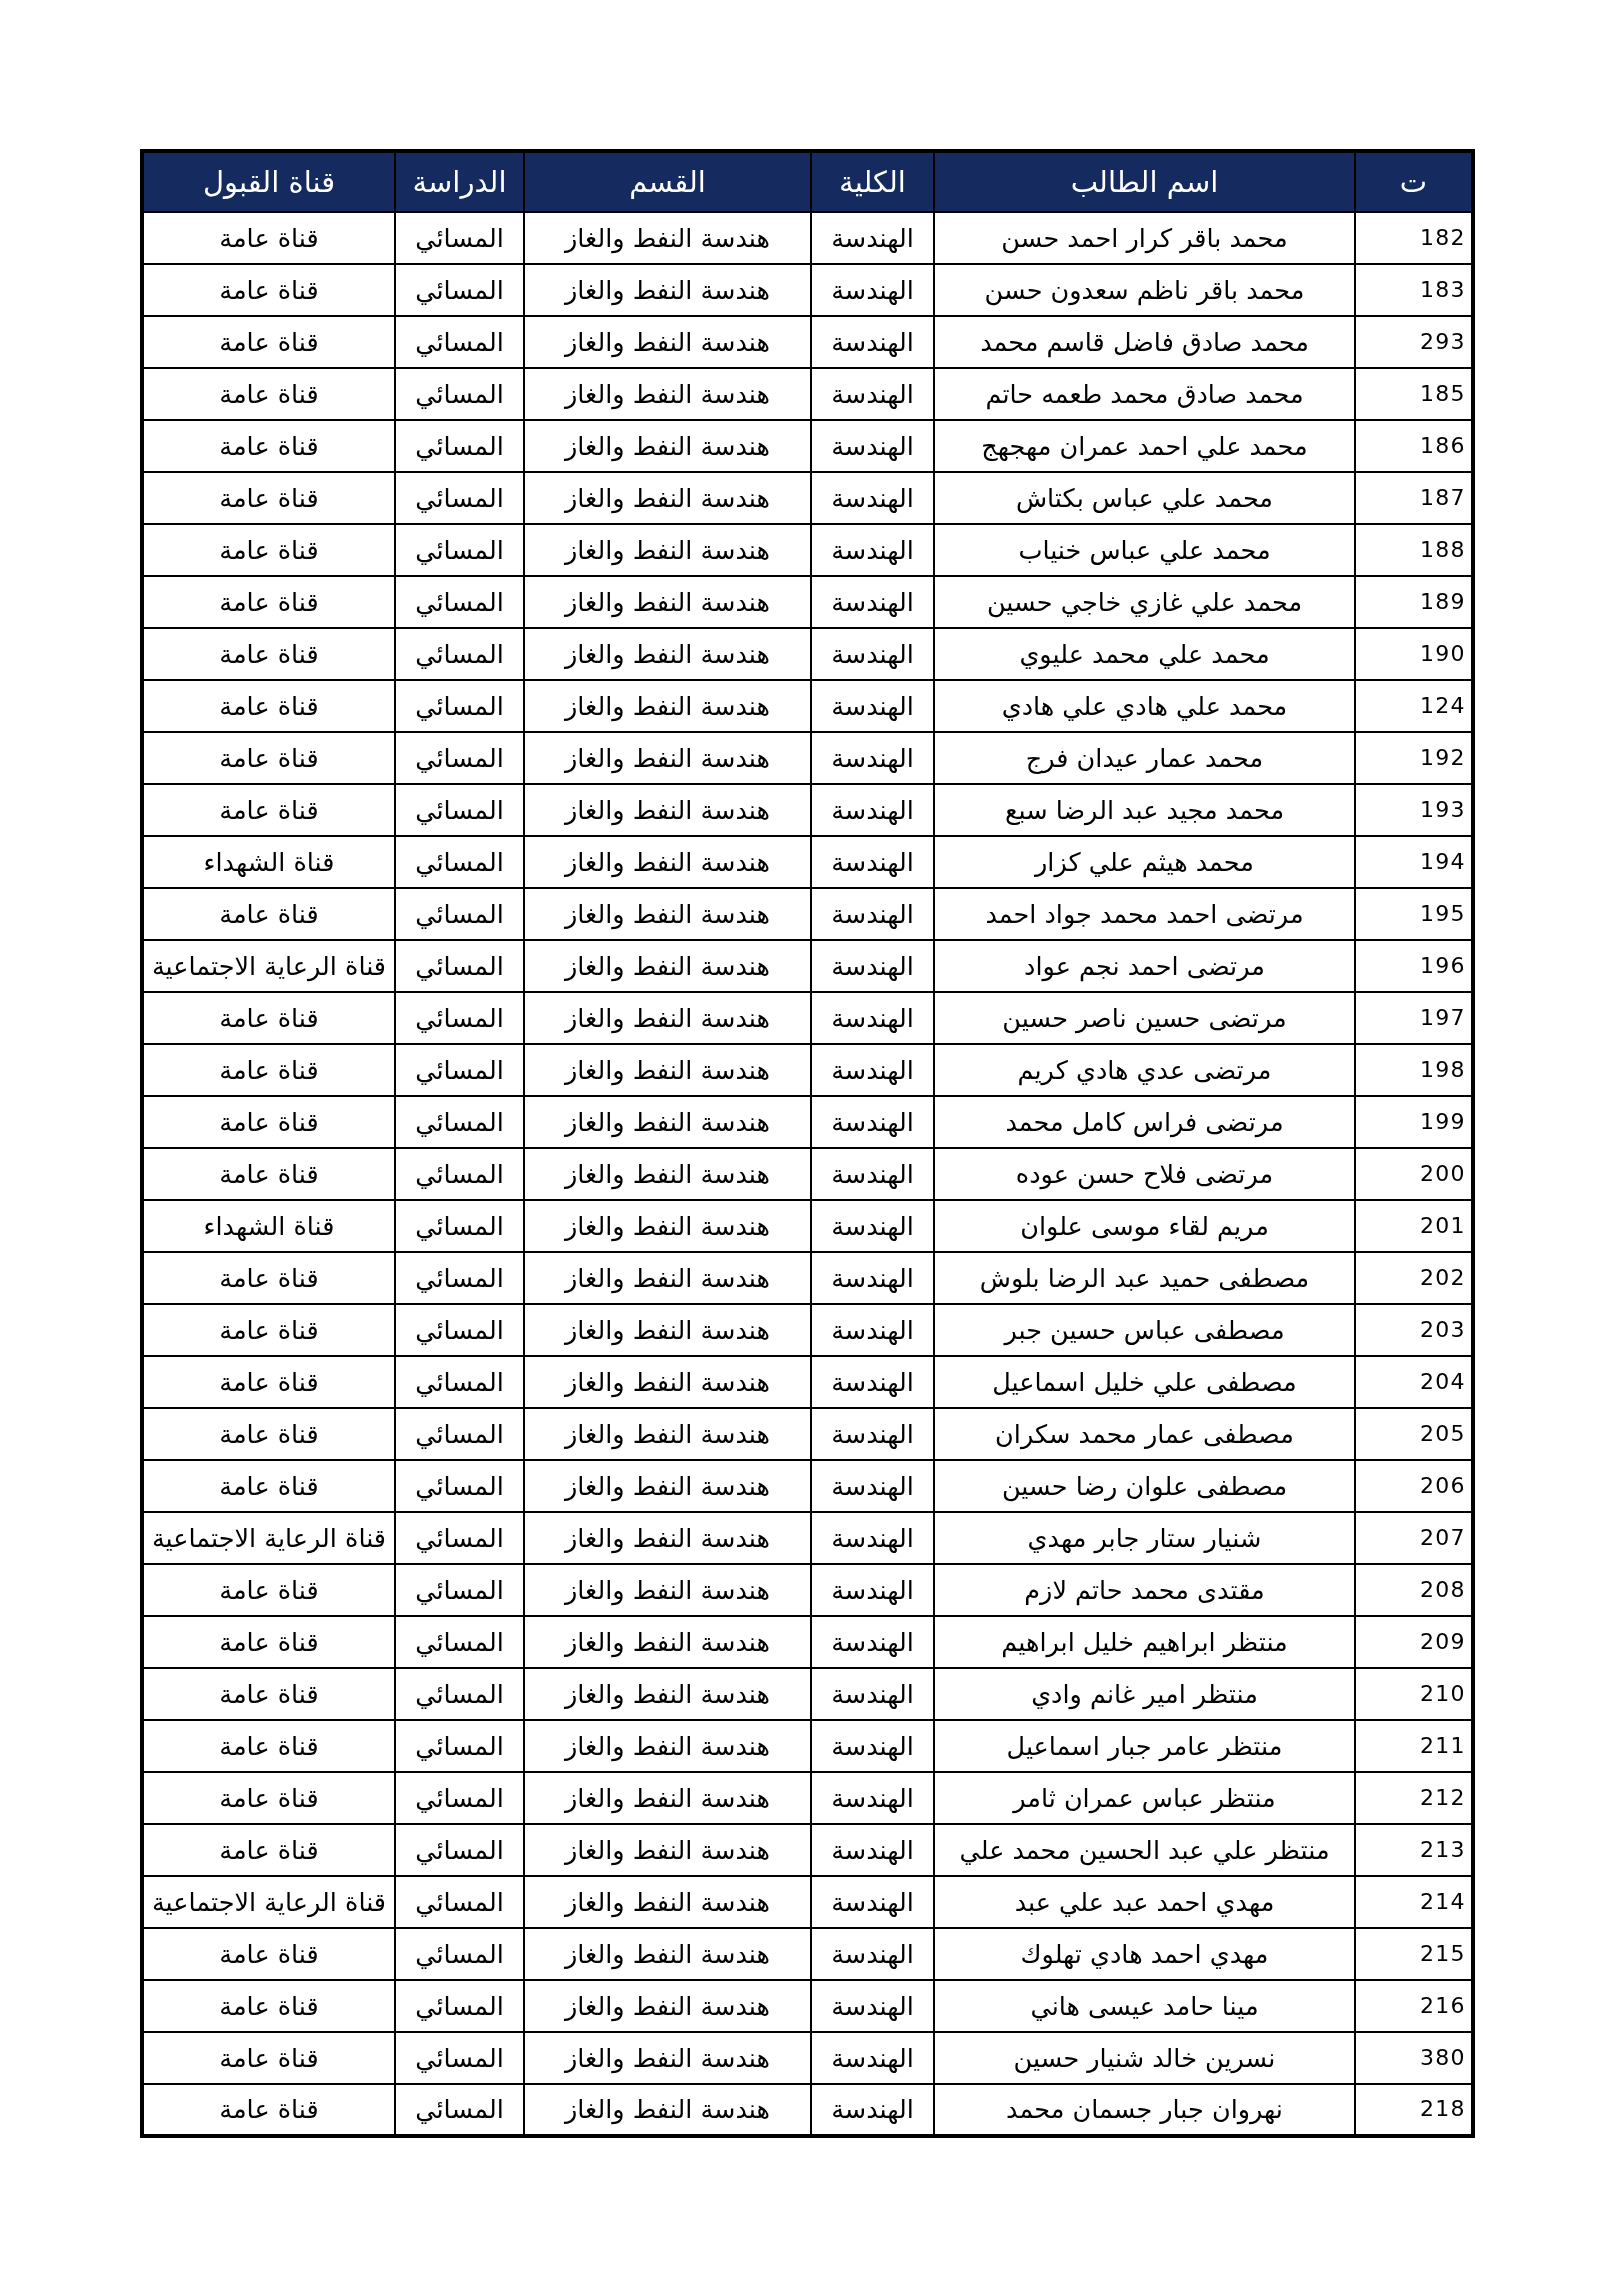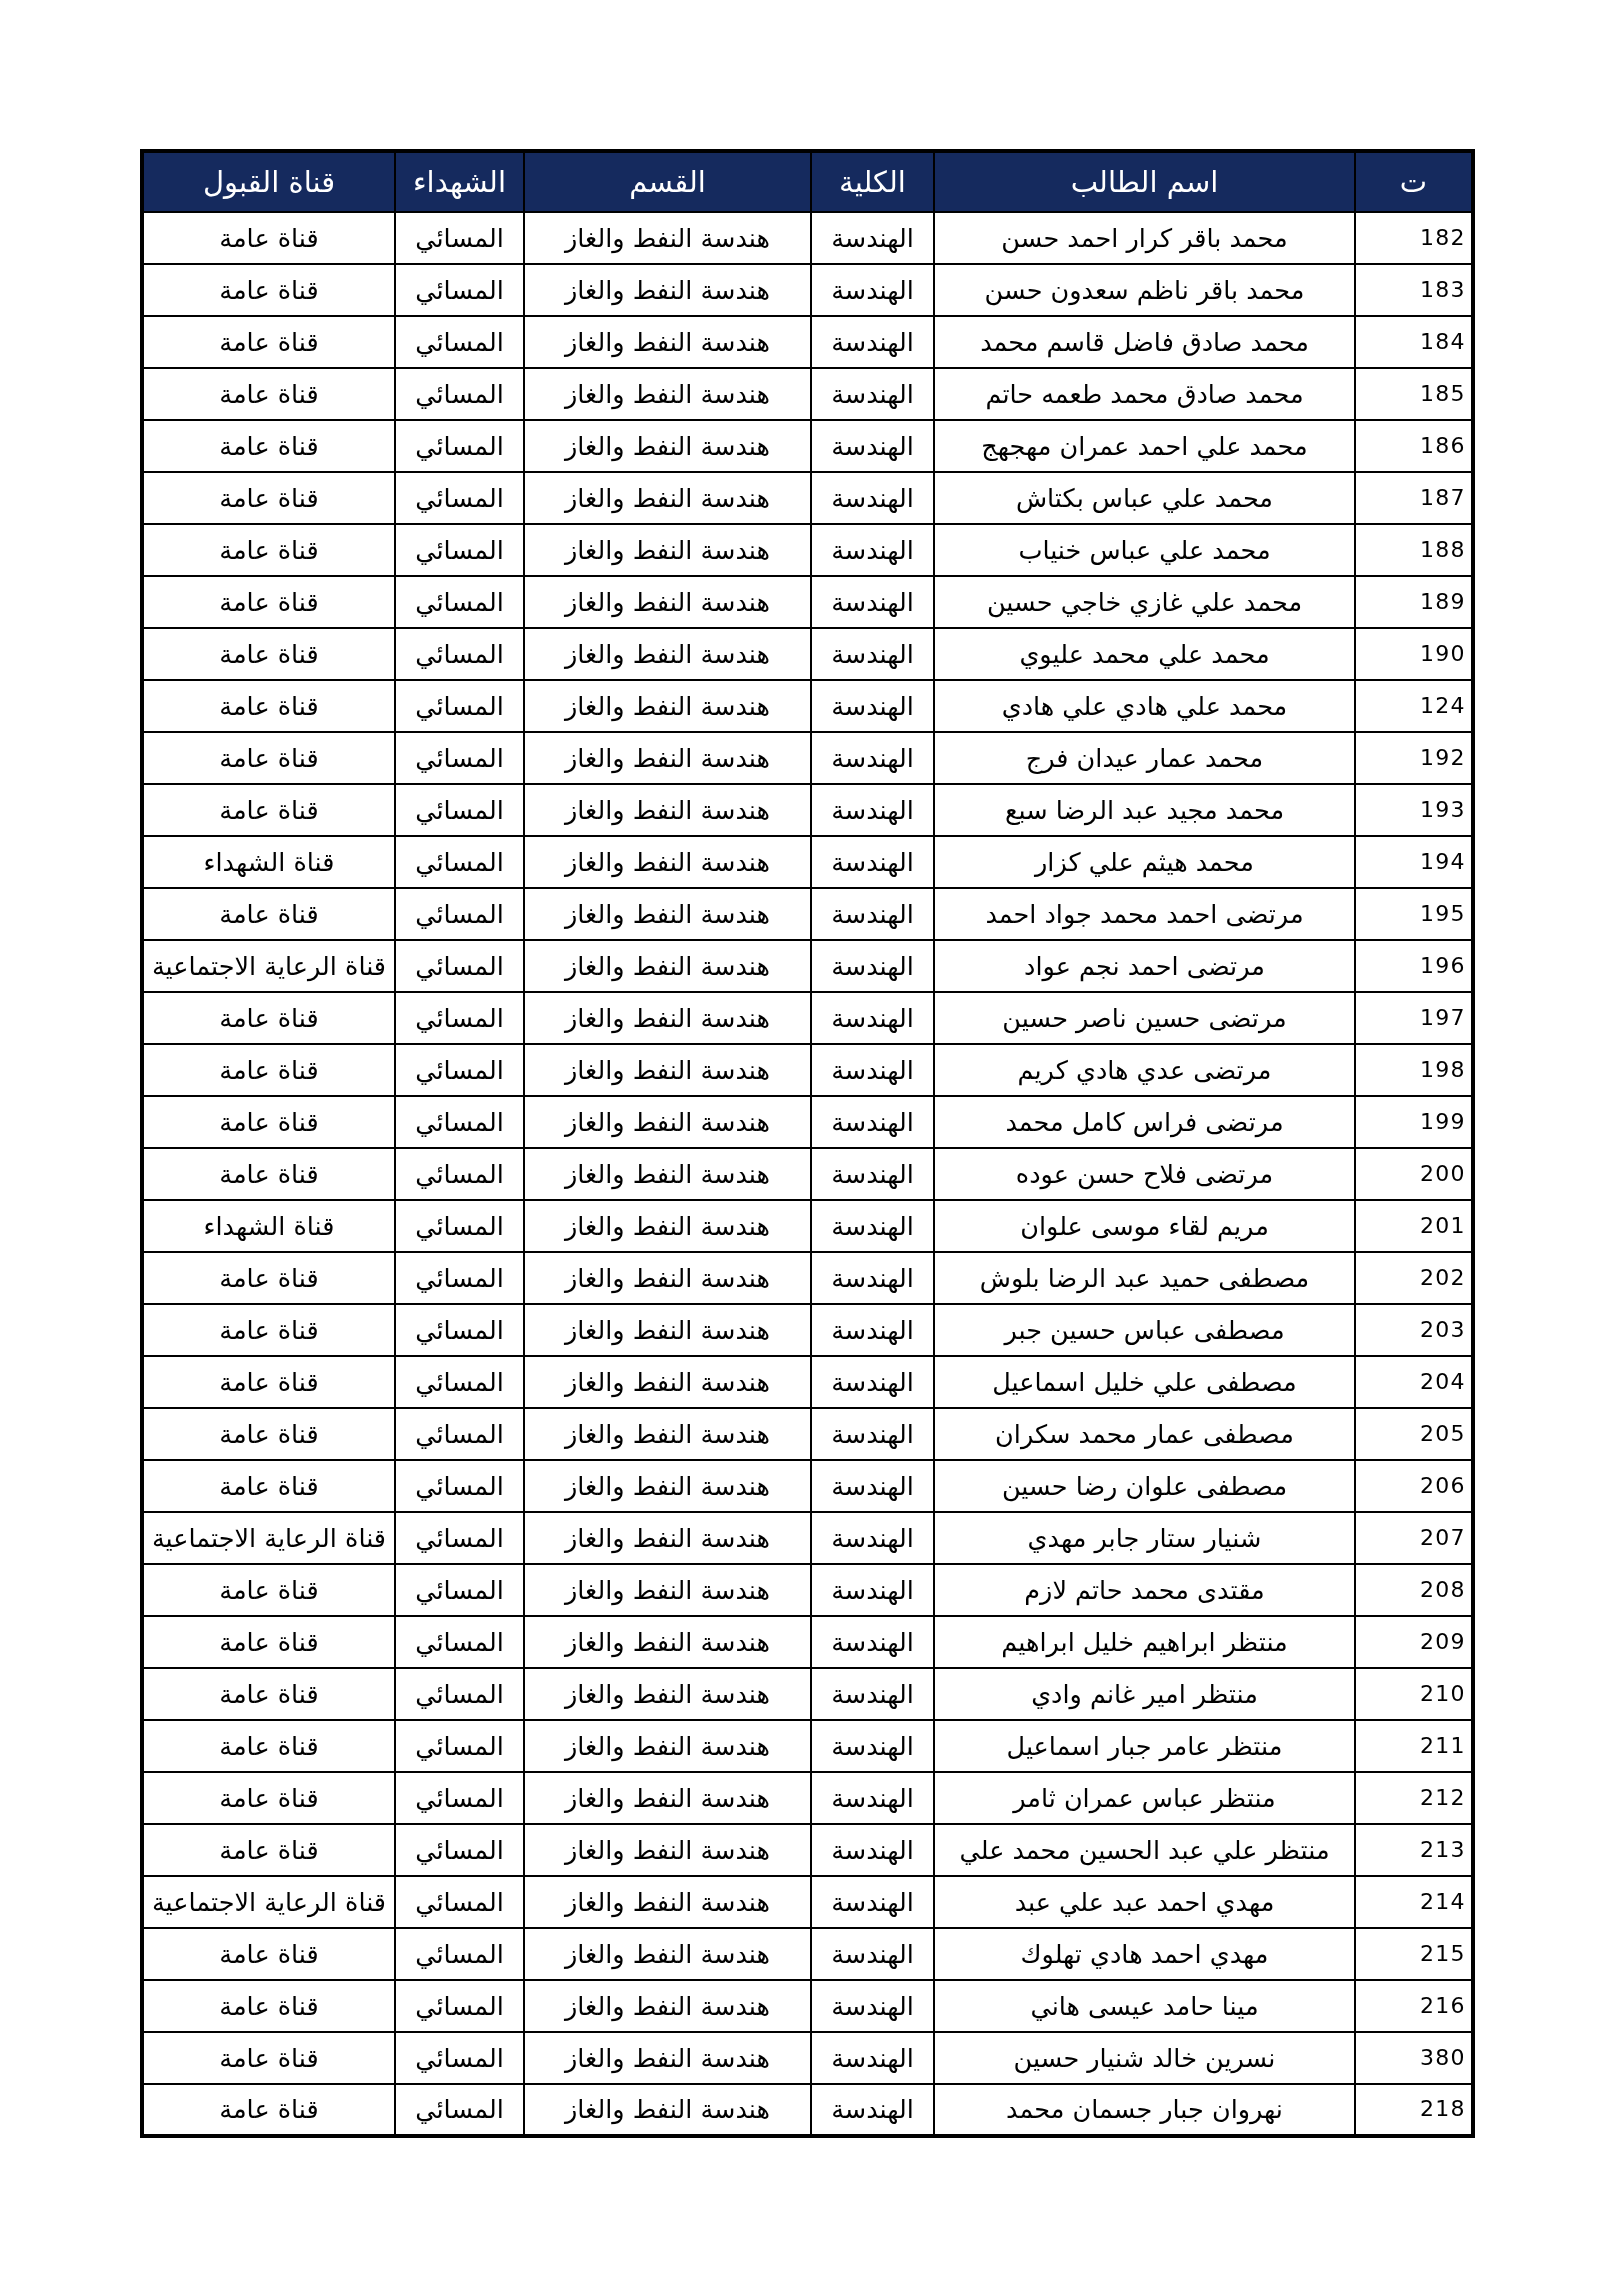--- a/index.html
+++ b/index.html
@@ -70,21 +70,21 @@
       <col style="width:287px">
       <col style="width:129px">
       <col style="width:253px">
     </colgroup>
     <thead>
       <tr>
         <th>ت</th>
         <th>اسم الطالب</th>
         <th>الكلية</th>
         <th>القسم</th>
-        <th>الشهداء</th>
+        <th>الدراسة</th>
         <th>قناة القبول</th>
       </tr>
     </thead>
     <tbody>
   <tr>
     <td class="num">182</td>
     <td>محمد باقر كرار احمد حسن</td>
     <td>الهندسة</td>
     <td>هندسة النفط والغاز</td>
     <td>المسائي</td>
@@ -94,21 +94,21 @@
   <tr>
     <td class="num">183</td>
     <td>محمد باقر ناظم سعدون حسن</td>
     <td>الهندسة</td>
     <td>هندسة النفط والغاز</td>
     <td>المسائي</td>
     <td>قناة عامة</td>
   </tr>
 
   <tr>
-    <td class="num">184</td>
+    <td class="num">293</td>
     <td>محمد صادق فاضل قاسم محمد</td>
     <td>الهندسة</td>
     <td>هندسة النفط والغاز</td>
     <td>المسائي</td>
     <td>قناة عامة</td>
   </tr>
 
   <tr>
     <td class="num">185</td>
     <td>محمد صادق محمد طعمه حاتم</td>

